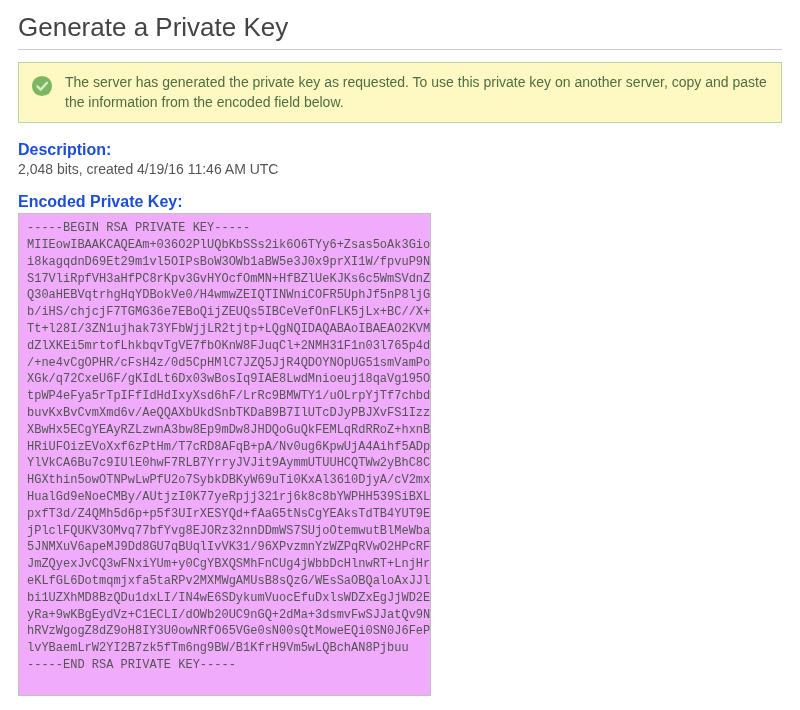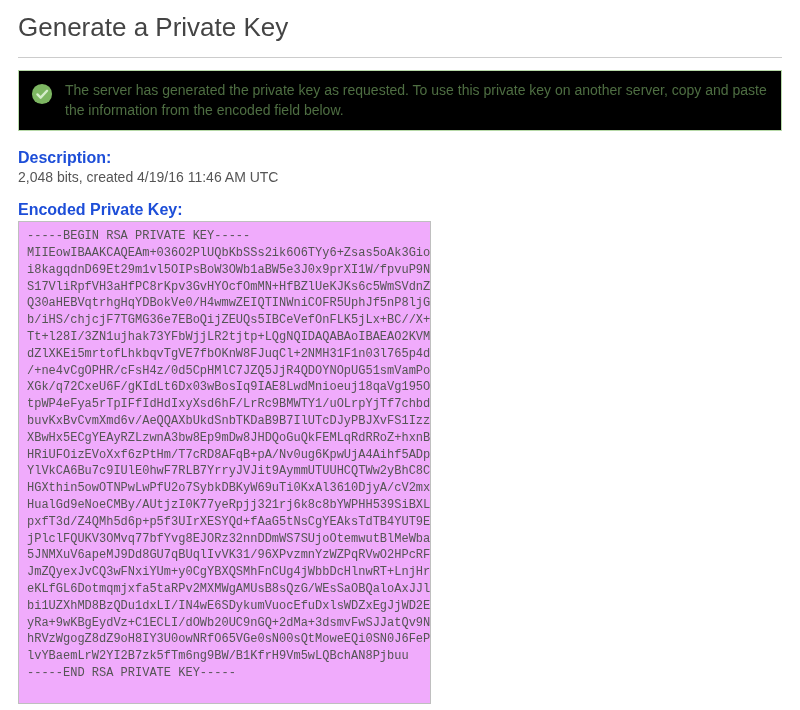--- a/index.html
+++ b/index.html
@@ -11,28 +11,28 @@
       font-family: -apple-system, BlinkMacSystemFont, "Segoe UI", Arial, sans-serif;
       background: #fff;
       color: #333;
       padding: 12px 18px;
       width: 800px;
     }
     .page-title {
       font-size: 26px;
       font-weight: 400;
       color: #444;
-      padding-bottom: 14px;
+      padding-bottom: 6px;
       border-bottom: 1px solid #ccc;
       margin-bottom: 12px;
     }
     .alert-success {
       display: flex;
       align-items: flex-start;
-      background: #000000;
+      background: #fef9c3;
       border: 1px solid #b7d9a8;
       padding: 10px 12px;
       margin-bottom: 18px;
       color: #4a6a3f;
       font-size: 14px;
       line-height: 1.4;
     }
     .alert-icon {
       flex-shrink: 0;
       width: 22px;

